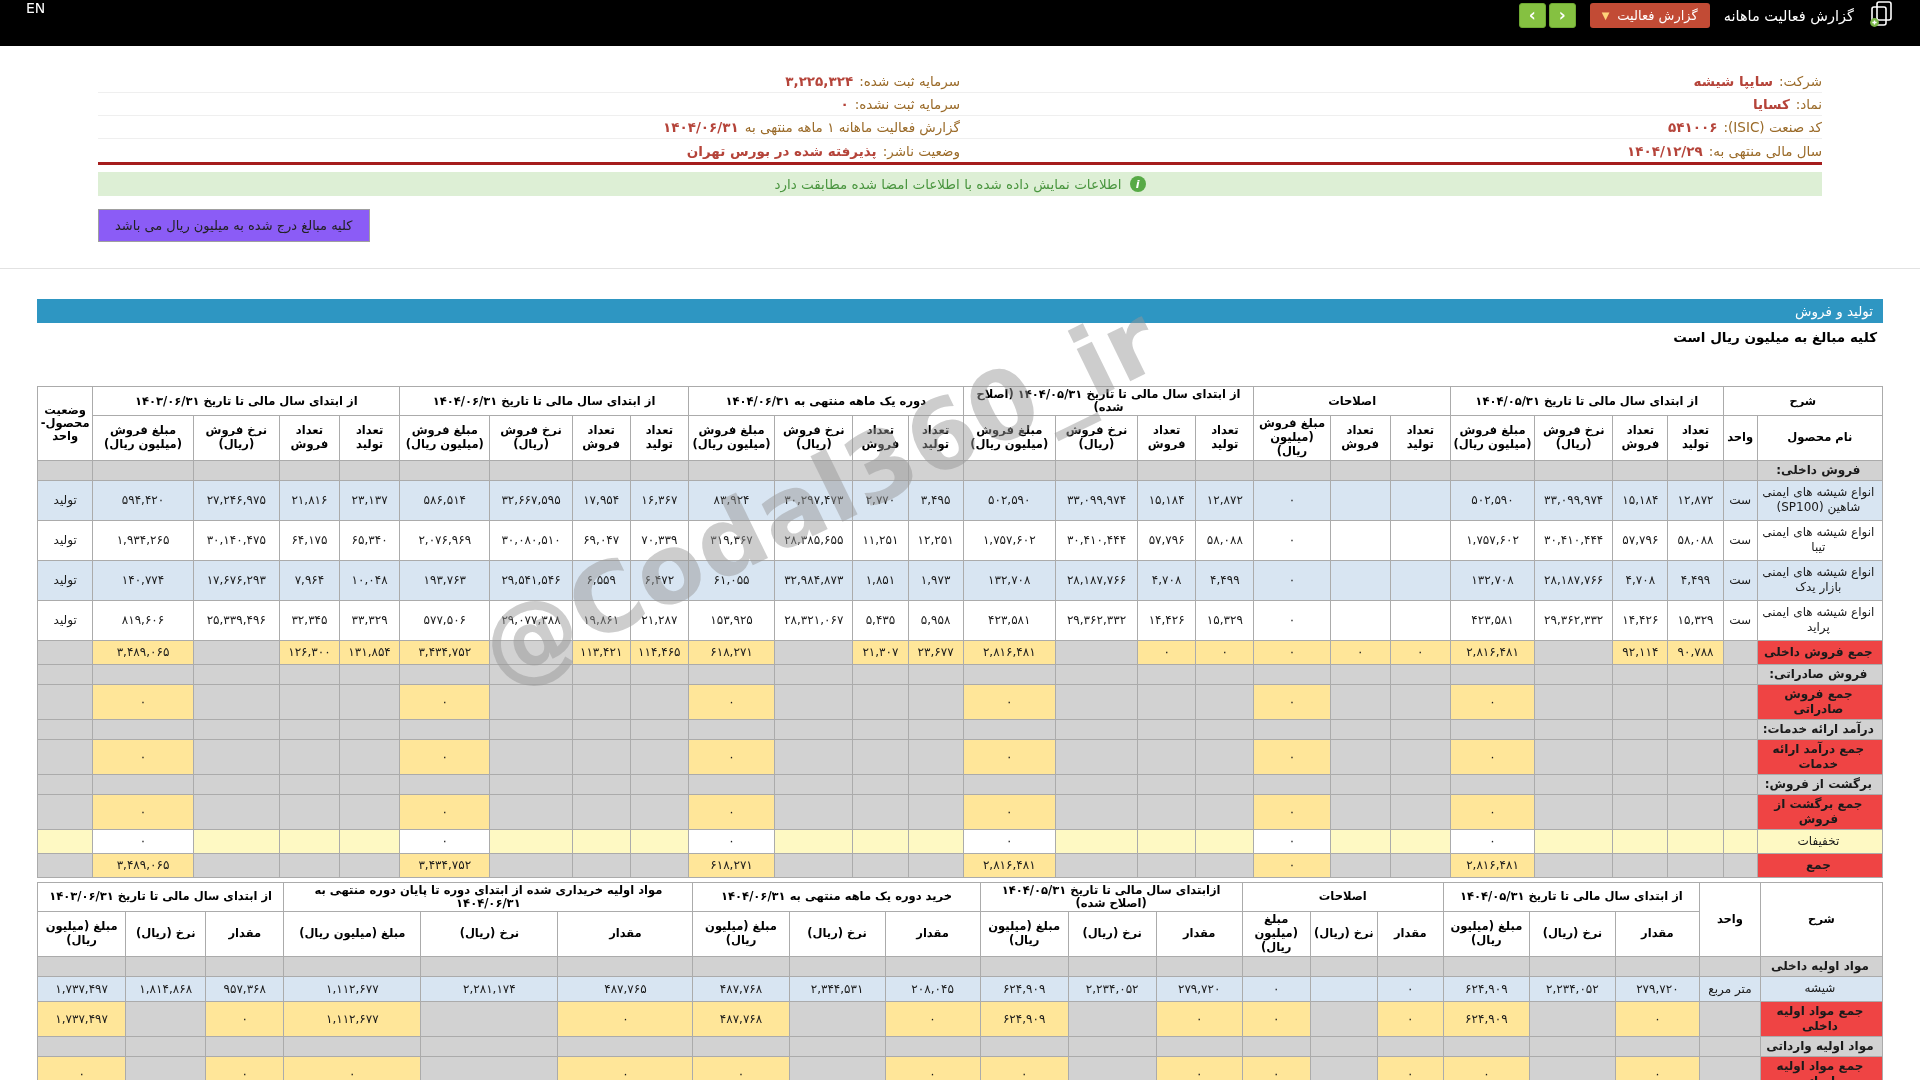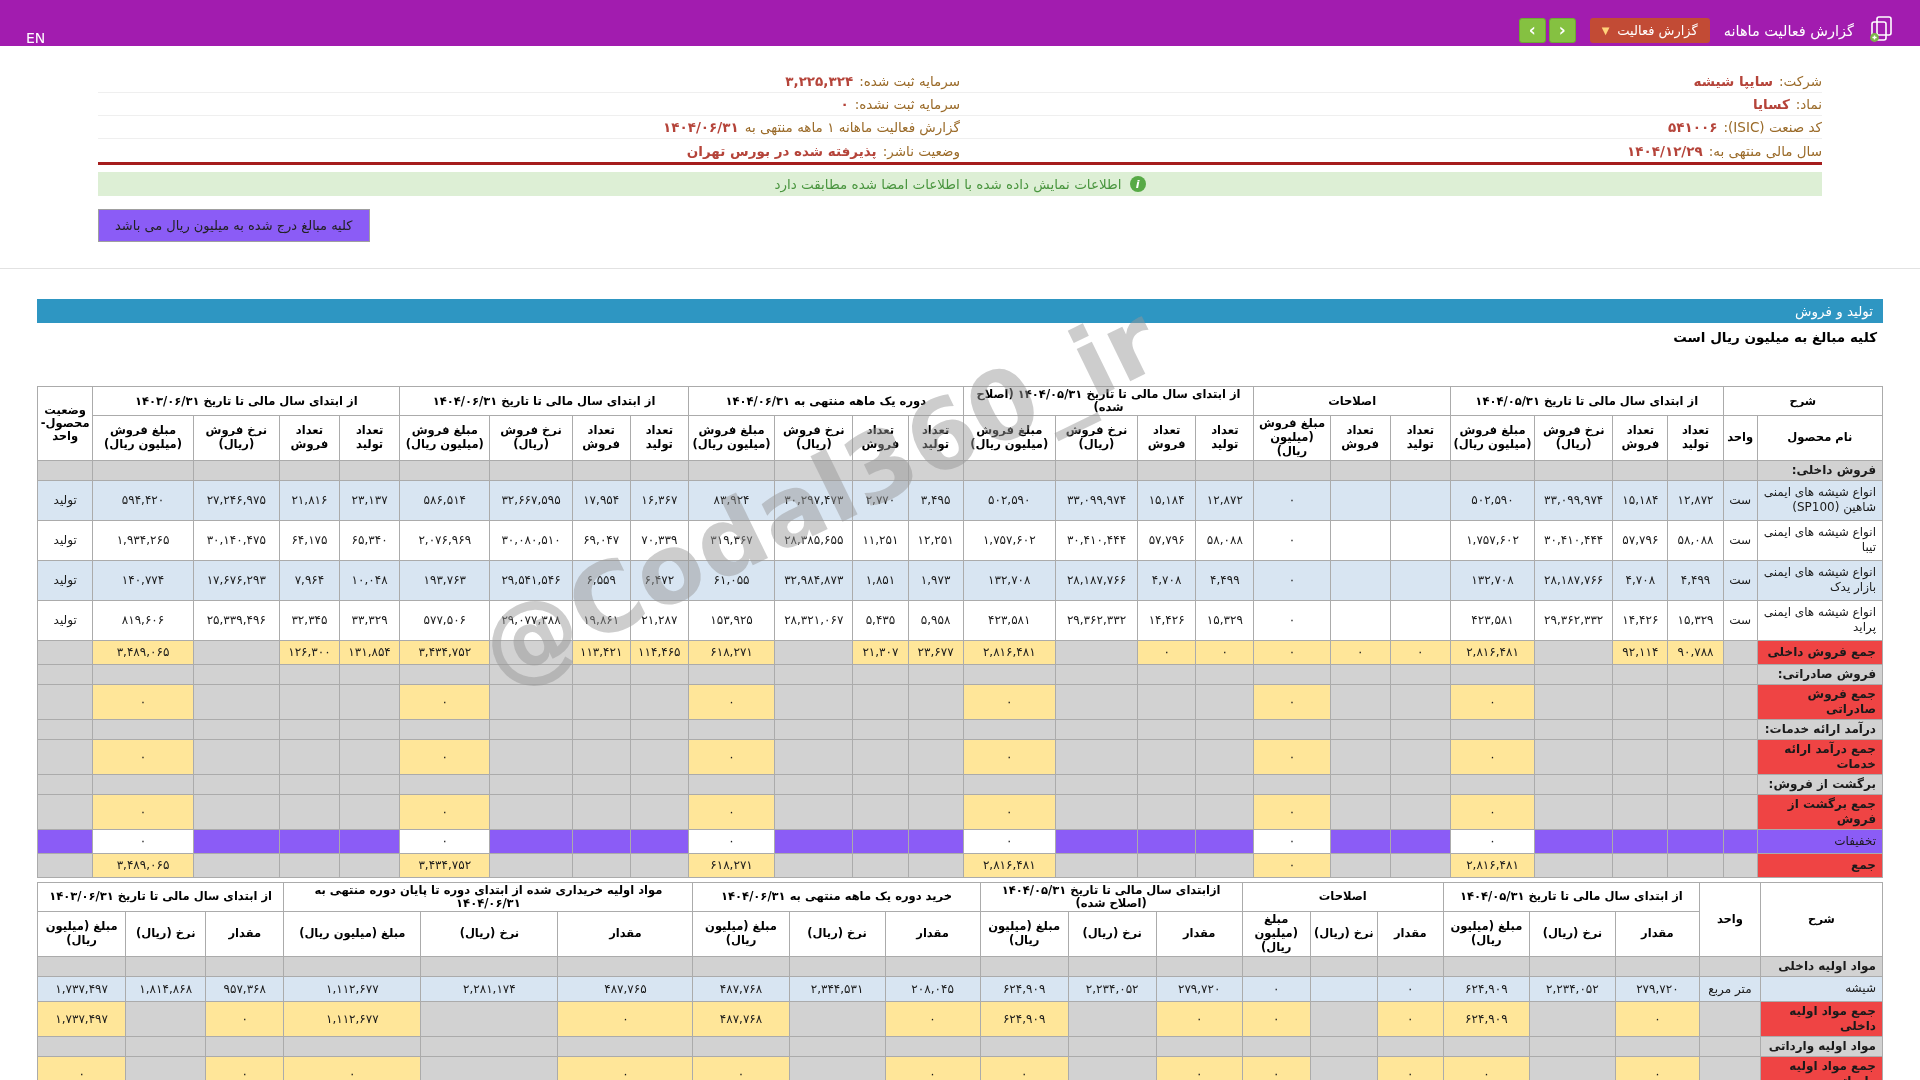--- a/index.html
+++ b/index.html
@@ -1,20 +1,20 @@
 <!DOCTYPE html>
 <html lang="fa"><head>
 <meta charset="utf-8">
 <style>
 *{box-sizing:border-box;margin:0;padding:0}
 html,body{width:1920px;height:1080px}
 body{font-family:"DejaVu Sans",sans-serif;background:#fff;overflow:hidden;position:relative}
 
 
-.topbar{height:46px;background:#a21caf;display:flex;align-items:flex-end;padding:0 26px}
+.topbar{height:46px;background:#000000;display:flex;align-items:flex-start;padding:0 26px}
 .en{color:#fff;font-size:14px;cursor:pointer}
 .tb-right{margin-left:auto;display:flex;align-items:center;direction:rtl;gap:14px}
 .tb-title{color:#fff;font-size:14.5px}
 .report-btn{background:#c24b35;color:#fff;font-size:13px;border:none;border-radius:3px;padding:5px 12px;display:flex;align-items:center;gap:8px;cursor:pointer;font-family:inherit}
 .report-btn .caret{color:#ffd27a;font-size:10px}
 .nav-btns{display:flex;direction:ltr;gap:3px}
 .nav-btn{width:27px;height:25px;background:#85c141;border:1px solid #6ea832;border-radius:3px;color:#fff;font-size:17px;font-weight:bold;cursor:pointer;display:flex;align-items:center;justify-content:center;font-family:inherit;line-height:1}
 
 
 .info-section{margin:24px 98px 0;direction:rtl;display:flex;border-bottom:3px solid #a51d1d}
@@ -40,34 +40,34 @@
 .band-note{padding:6px 6px 0;text-align:right;direction:rtl;font-weight:bold;font-size:13.5px;color:#000;margin-bottom:41px}
 
 
 table.rpt{width:100%;border-collapse:collapse;direction:rtl;table-layout:fixed;margin-top:4px}
 .rpt th,.rpt td{border:1px solid #ababab;overflow:hidden}
 .rpt thead th{background:#fff;font-weight:bold;color:#000;padding:1px 2px;text-align:center;vertical-align:middle}
 .rpt thead tr.gh th{height:28px;font-size:11.5px;line-height:1.15}
 .rpt thead tr.sh th{height:44px;font-size:11.5px;line-height:1.2}
 #t2 thead tr.sh th{height:40px}
 .rpt td{font-size:12px;color:#1a1a1a;padding:2px 3px;text-align:center;vertical-align:middle}
-td.c-name{text-align:right;padding-right:6px;line-height:1.25}
+td.c-name{text-align:center;padding-right:6px;line-height:1.25}
 td.c-num{direction:ltr}
 tr.r-sec td{background:#d2d2d2;height:20px}
 tr.r-sec td.c-name{font-weight:bold}
 tr.r-prod td{background:#fff}
 tr.r-prod.alt td{background:#d8e5f2}
 #t1 tr.r-prod td{height:40px}
 #t2 tr.r-prod td{height:25px}
 tr.r-sum td{background:#d2d2d2;height:24px}
 #t2 tr.r-sum td{height:23px}
 #t2 tr.r-sec td{height:19px}
 tr.r-sum td.filled{background:#ffe699}
 tr.r-sum td.c-name{background:#ef4444;font-weight:bold}
-tr.r-disc td{background:#8b5cf6;height:24px}
+tr.r-disc td{background:#fef9c3;height:24px}
 tr.r-disc td.filled{background:#fff}
 
 
 .watermark{position:absolute;left:450px;top:440px;transform:rotate(-26deg);font-size:96px;font-weight:bold;color:rgba(150,150,150,.48);letter-spacing:1px;pointer-events:none;z-index:5;direction:ltr;white-space:nowrap}
 </style>
 </head>
 <body>
 
 <div class="topbar">
   <span class="en">EN</span>

